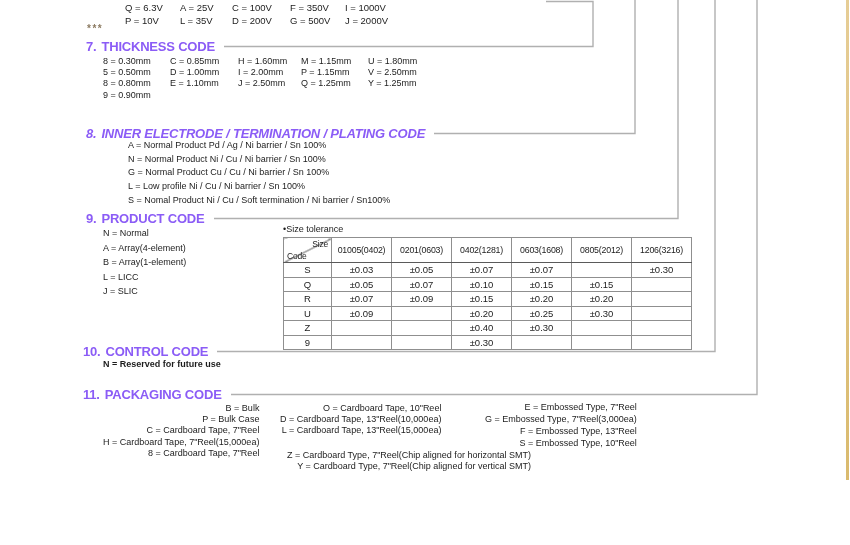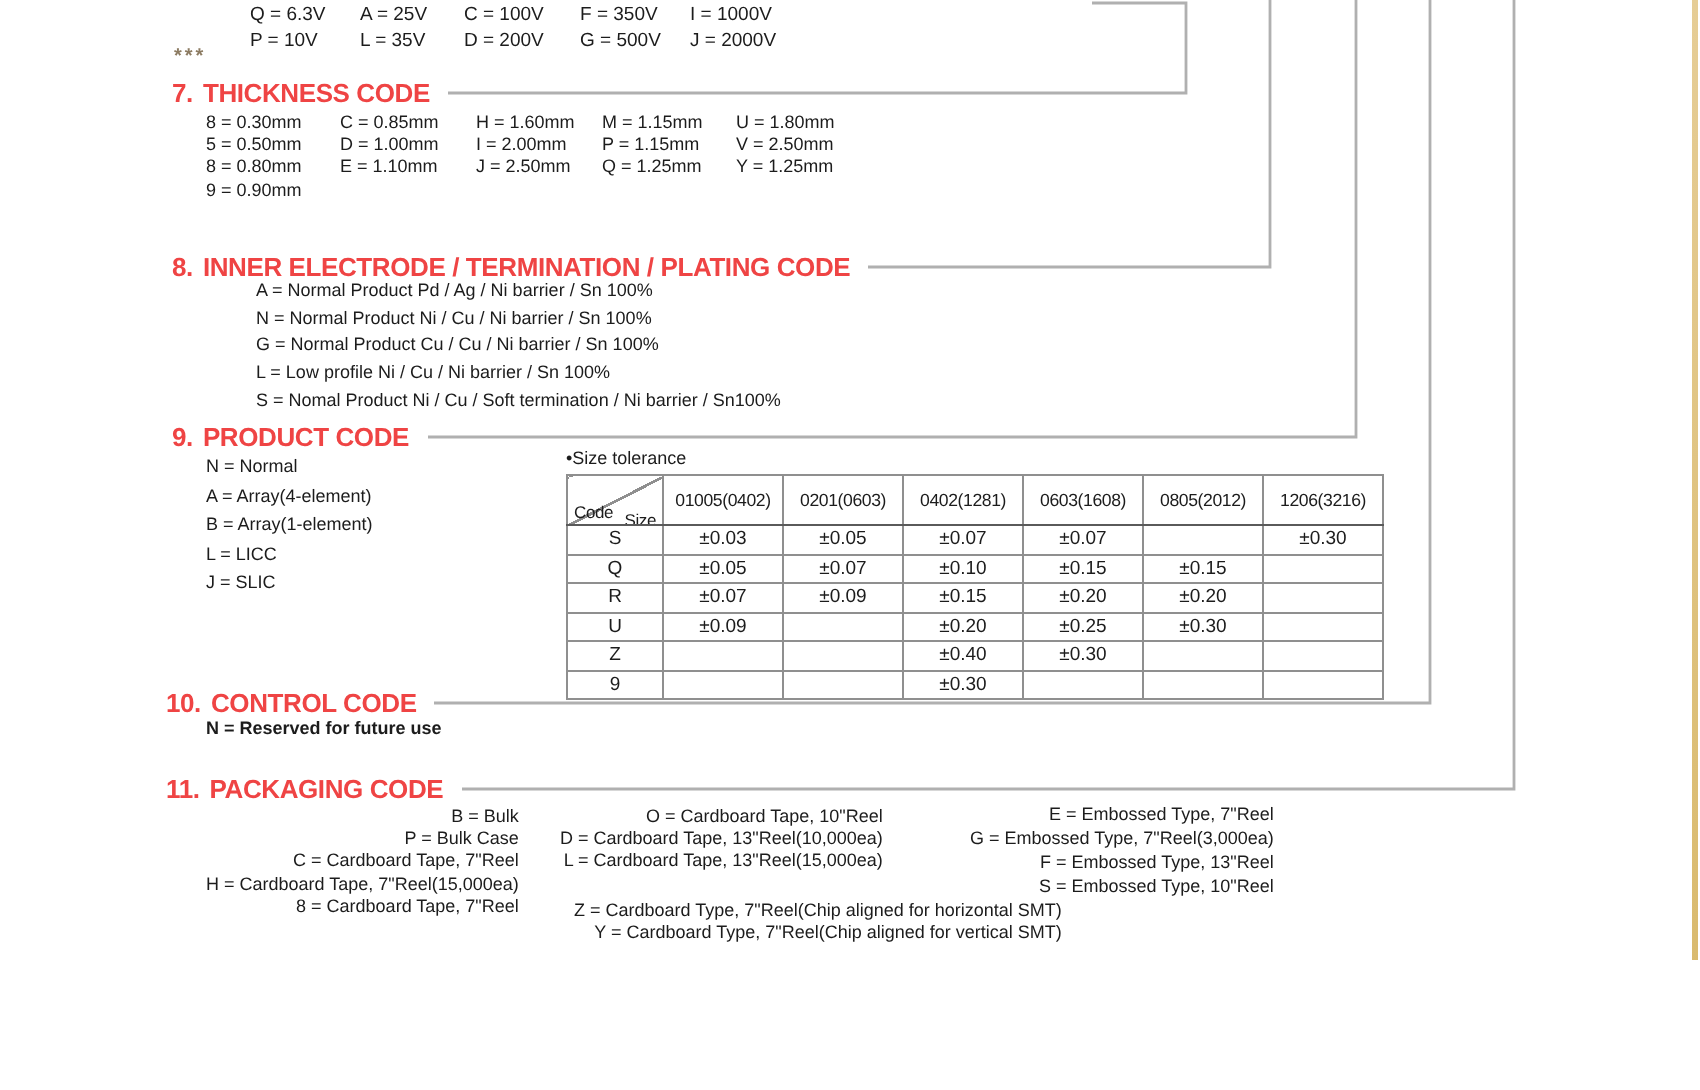--- a/index.html
+++ b/index.html
@@ -2,21 +2,21 @@
 <html><head>
 <meta charset="utf-8">
 <style>
   html,body{margin:0;padding:0;background:#fff;}
   .canvas{position:relative;width:850px;height:480px;background:#ffffff;overflow:hidden;
           font-family:"Liberation Sans", sans-serif;color:#1c1c1c;}
   .brackets{position:absolute;top:0;left:0;z-index:1;}
   .brackets polyline{fill:none;stroke:#b0b0b0;stroke-width:1.4;}
 
   .stitle{position:absolute;z-index:2;background:#fff;font-weight:bold;font-size:13px;
-          letter-spacing:-0.2px;line-height:16px;white-space:nowrap;padding:0 9px 0 0;color:#ef4444;}
+          letter-spacing:-0.2px;line-height:16px;white-space:nowrap;padding:0 9px 0 0;color:#8b5cf6;}
   .stitle .num{margin-right:5px;}
 
   .voltage{position:absolute;left:125px;top:1px;z-index:2;font-size:9.5px;font-weight:500;}
   .vrow{display:grid;grid-template-columns:55px 52px 58px 55px auto;height:13px;line-height:13px;white-space:nowrap;}
 
   .stars{position:absolute;left:87px;top:24px;z-index:2;font-size:10px;font-weight:bold;
          color:#8c7b62;letter-spacing:1.5px;line-height:10px;}
 
   .thk{position:absolute;left:103px;top:56px;z-index:2;font-size:9px;}
   .thk-row{display:grid;grid-template-columns:67px 68px 63px 67px auto;height:11.2px;line-height:11.2px;white-space:nowrap;}
@@ -27,21 +27,21 @@
   .tol{position:absolute;left:283px;top:224px;z-index:2;}
   .tol-caption{font-size:9px;line-height:11px;margin-bottom:2px;}
   .tol-table{border-collapse:collapse;table-layout:fixed;border:1.5px solid #6e6e6e;}
   .tol-table th,.tol-table td{border:1px solid #8f8f8f;text-align:center;padding:0;font-weight:normal;overflow:hidden;}
   .tol-table thead th{height:24px;font-size:8.8px;letter-spacing:-0.2px;border-bottom:1.4px solid #5a5a5a;}
   .tol-table td{height:13.5px;font-size:9.5px;line-height:13.5px;}
   .tol-table td.code{font-size:9.5px;}
   .corner{position:relative;
     background-image:linear-gradient(to bottom right,transparent calc(50% - 0.7px),
       #8f8f8f calc(50% - 0.7px),#8f8f8f calc(50% + 0.7px),transparent calc(50% + 0.7px));}
-  .c-size{position:absolute;top:17px;right:3px;font-size:8.5px;}
+  .c-size{position:absolute;top:1px;right:3px;font-size:8.5px;}
   .c-code{position:absolute;bottom:1px;left:3px;font-size:8.5px;}
 
   .control-item{position:absolute;left:103px;top:359px;z-index:2;font-size:9px;line-height:11px;white-space:nowrap;font-weight:bold;}
 
   .pkg{position:absolute;z-index:2;font-size:9px;white-space:nowrap;text-align:right;}
   .pkg1{left:103px;top:403px;line-height:11.2px;}
   .pkg2{left:280px;top:403px;line-height:11.2px;}
   .pkg3{left:485px;top:402px;line-height:11.9px;}
   .pkg-extra{left:287px;top:450px;line-height:11.3px;}
 
@@ -87,21 +87,21 @@
         <span>G = 500V</span>
         <span>J = 2000V</span>
       </div>
     </div>
 
   <div class="stars">***</div>
 
   <div class="stitle" style="left:86px;top:38.5px;">
     <span class="num">7.</span><span>THICKNESS CODE</span>
   </div>
-  <div class="stitle" style="left:86px;top:125.5px;">
+  <div class="stitle" style="left:86px;top:125.5px;font-style:italic;">
     <span class="num">8.</span><span>INNER ELECTRODE / TERMINATION / PLATING CODE</span>
   </div>
   <div class="stitle" style="left:86px;top:210.5px;">
     <span class="num">9.</span><span>PRODUCT CODE</span>
   </div>
   <div class="stitle" style="left:83px;top:343.5px;">
     <span class="num">10.</span><span>CONTROL CODE</span>
   </div>
   <div class="stitle" style="left:83px;top:386.5px;">
     <span class="num">11.</span><span>PACKAGING CODE</span>

